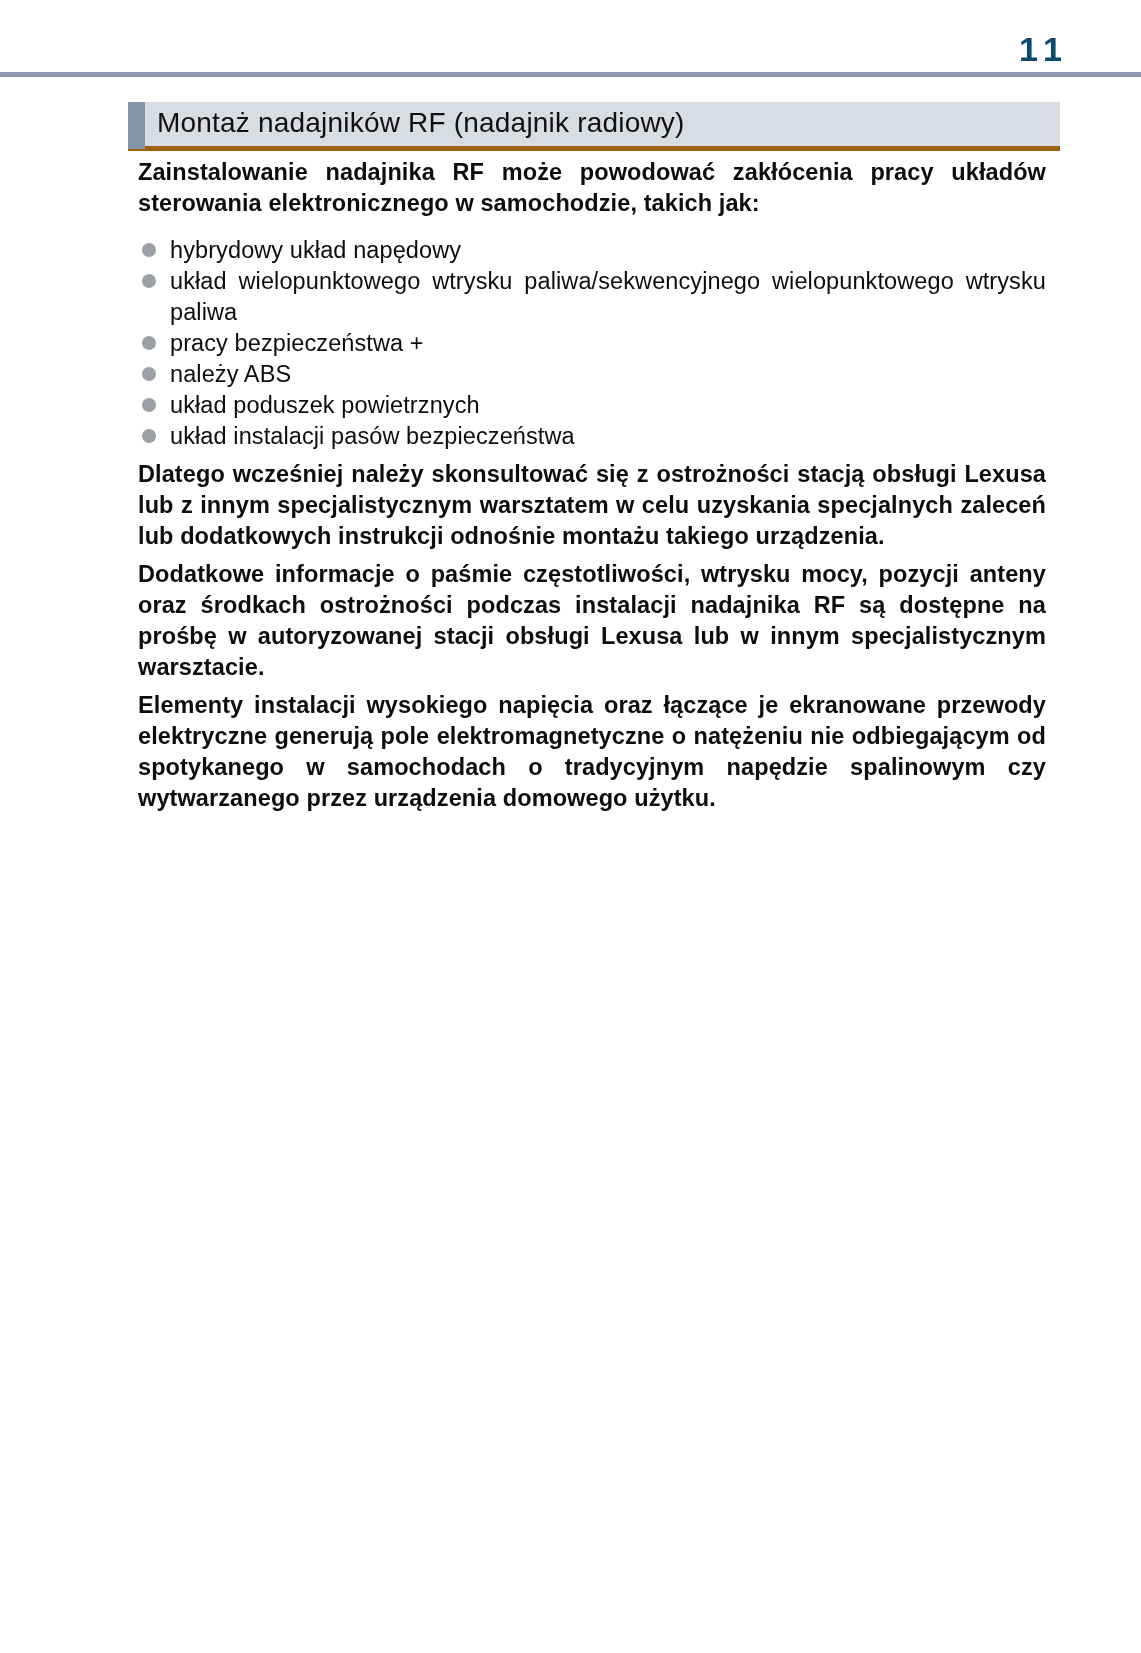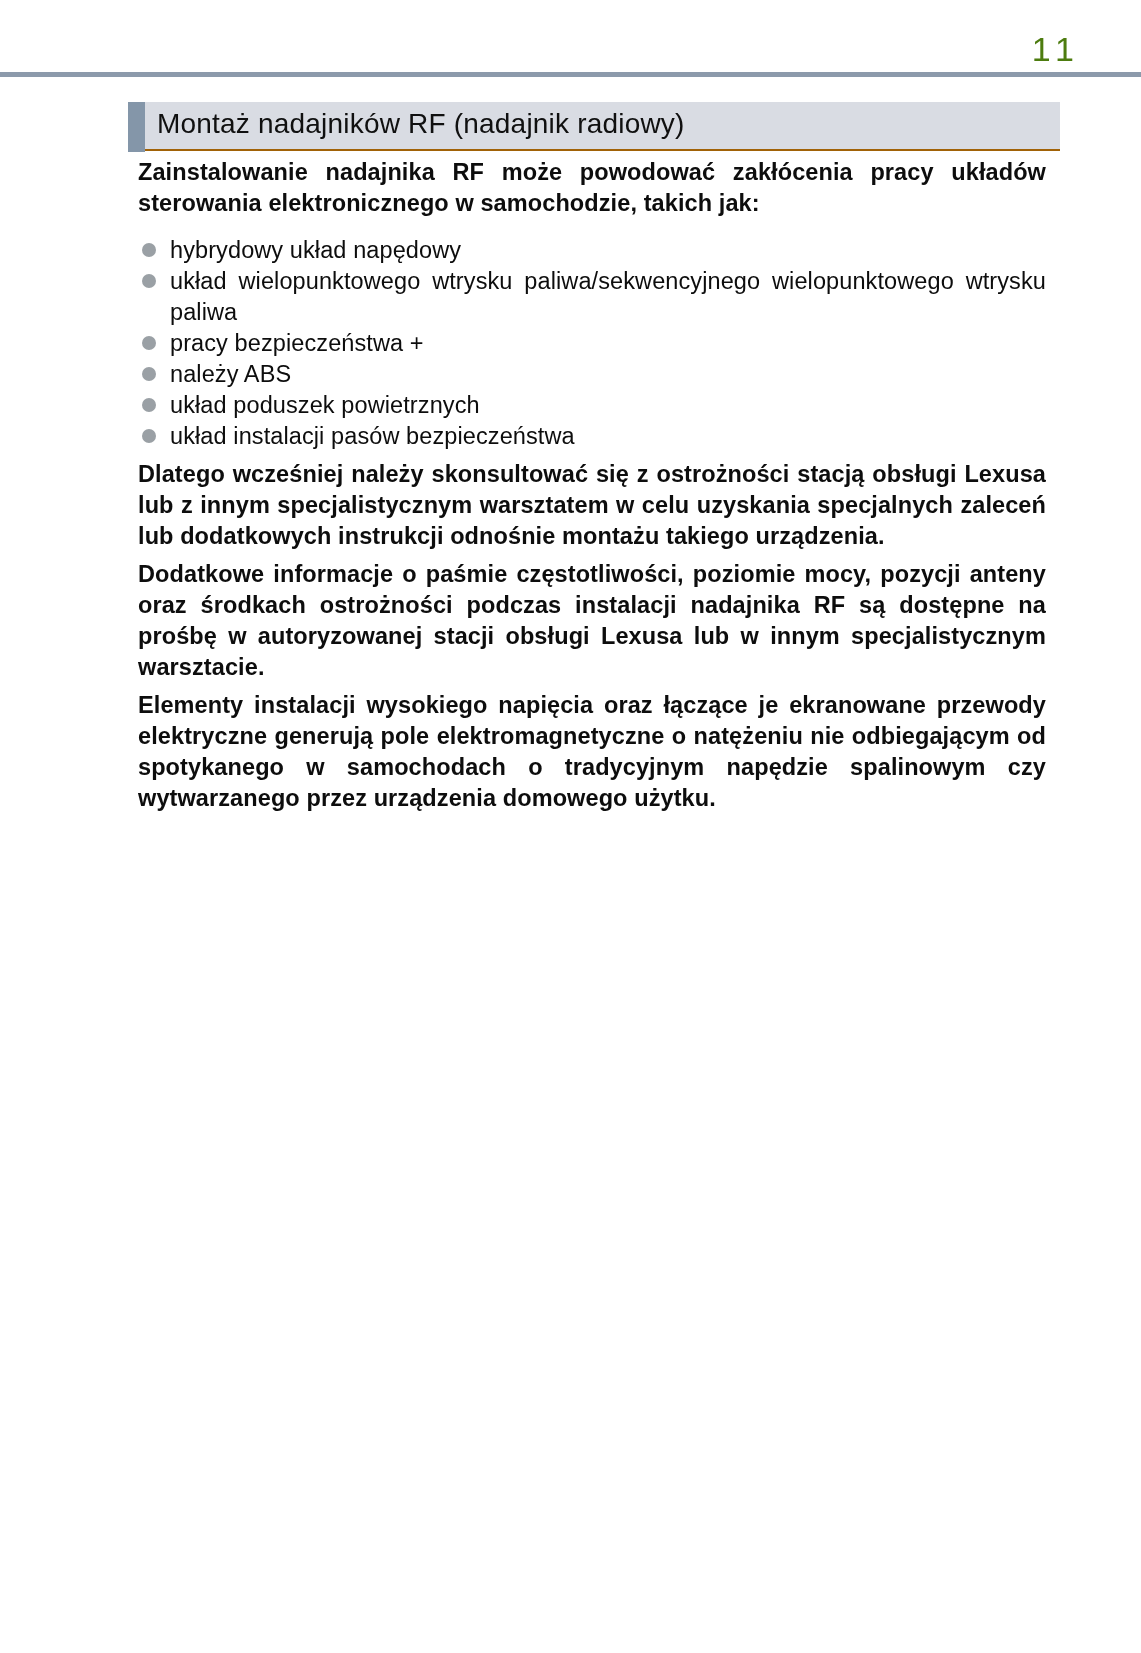--- a/index.html
+++ b/index.html
@@ -8,42 +8,42 @@
     width: 1141px;
     height: 1653px;
     position: relative;
     font-family: "Liberation Sans", sans-serif;
     color: #0d0d0d;
     overflow: hidden;
   }
   .page-number {
     position: absolute;
     top: 30px;
-    right: 60px;
+    right: 72px;
     font-size: 34px;
-    font-weight: normal;
+    font-weight: bold;
     letter-spacing: 7px;
-    color: #4d7c0f;
+    color: #0c4a6e;
   }
   .top-rule {
     position: absolute;
     top: 72px;
     left: 0;
     width: 1141px;
     height: 5px;
     background: #8c9aab;
   }
   .section-header {
     position: absolute;
     top: 102px;
     left: 128px;
     width: 932px;
     height: 49px;
     background: #d9dce3;
-    border-bottom: 2px solid #a16207;
+    border-bottom: 5px solid #a16207;
     display: flex;
     align-items: center;
   }
   .accent-bar {
     width: 17px;
     align-self: stretch;
     margin-bottom: -3px;
     background: #8496a9;
     flex: 0 0 17px;
   }
@@ -131,18 +131,18 @@
         <span class="dot"></span>
         <span>układ poduszek powietrznych</span>
       </li>
       <li>
         <span class="dot"></span>
         <span>układ instalacji pasów bezpieczeństwa</span>
       </li>
     </ul>
 
     <p>Dlatego wcześniej należy skonsultować się z ostrożności stacją obsługi Lexusa lub z innym specjalistycznym warsztatem w celu uzyskania specjalnych zaleceń lub dodatkowych instrukcji odnośnie montażu takiego urządzenia.</p>
-    <p>Dodatkowe informacje o paśmie częstotliwości, poziomie mocy, pozycji anteny oraz środkach ostrożności podczas instalacji nadajnika RF są dostępne na prośbę w autoryzowanej stacji obsługi Lexusa lub w innym specjalistycznym warsztacie.</p>
+    <p>Dodatkowe informacje o paśmie częstotliwości, wtrysku mocy, pozycji anteny oraz środkach ostrożności podczas instalacji nadajnika RF są dostępne na prośbę w autoryzowanej stacji obsługi Lexusa lub w innym specjalistycznym warsztacie.</p>
     <p>Elementy instalacji wysokiego napięcia oraz łączące je ekranowane przewody elektryczne generują pole elektromagnetyczne o natężeniu nie odbiegającym od spotykanego w samochodach o tradycyjnym napędzie spalinowym czy wytwarzanego przez urządzenia domowego użytku.</p>
 
   </div>
 
 </div>
 
 </body></html>

